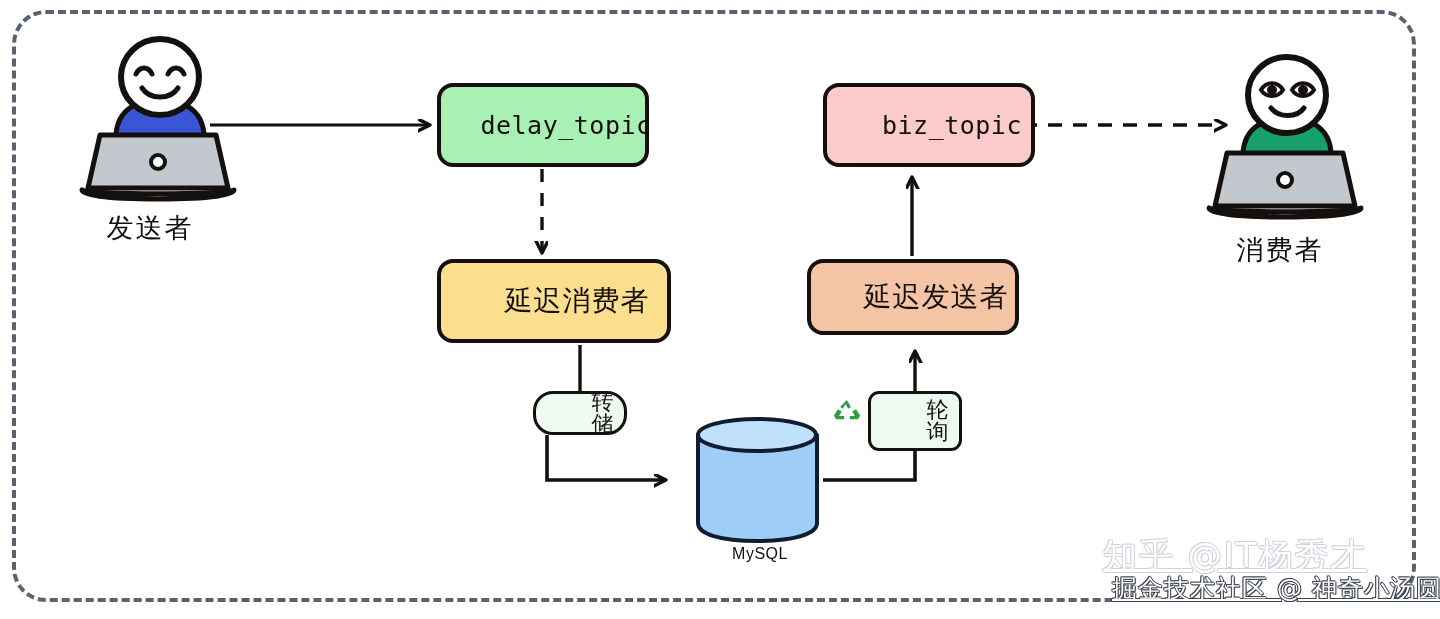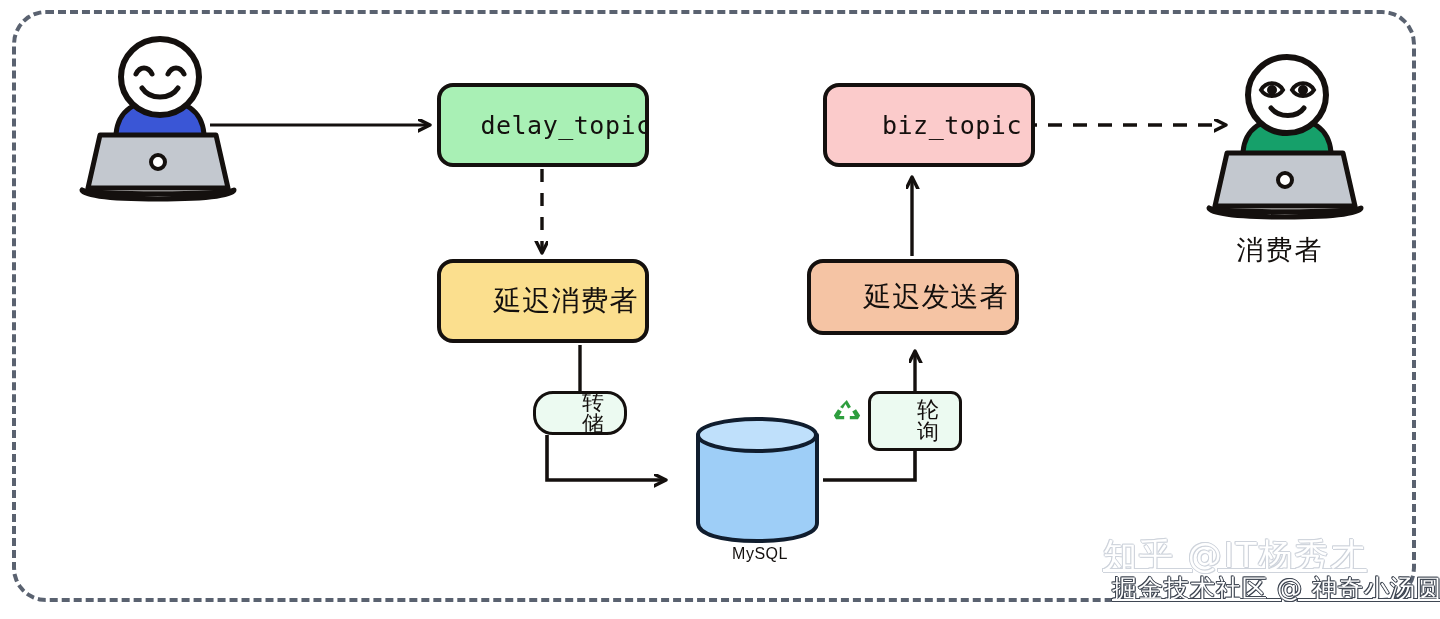--- a/index.html
+++ b/index.html
@@ -38,21 +38,21 @@
   }
   
   .node {
     position: absolute;
     box-sizing: border-box;
     border: 4px solid #14100e;
     border-radius: 16px;
     display: flex;
     align-items: center;
     justify-content: center;
-    text-align: left;
+    text-align: center;
     padding-left: 46px;
   }
   .node .nlabel {
     color: #14100e;
     line-height: 1;
   }
   .mono-hand {
     font-family: "DejaVu Sans Mono", monospace;
     font-size: 25px;
     letter-spacing: 0.5px;
@@ -72,21 +72,21 @@
   #node-delay-topic {
     left: 437px; top: 83px; width: 212px; height: 84px;
     background: #a9f0b5;
   }
   #node-biz-topic {
     left: 807px; top: 83px; width: 212px; height: 84px;
     background: #fbcbcb;
     margin-left: 16px;
   }
   #node-delay-consumer {
-    left: 437px; top: 259px; width: 212px; height: 84px;
+    left: 437px; top: 259px; width: 234px; height: 84px;
     background: #fbdf8e;
   }
   #node-delay-sender {
     left: 807px; top: 259px; width: 212px; height: 76px;
     background: #f5c4a4;
   }
   #node-dump {
     left: 533px; top: 391px; width: 94px; height: 44px;
     background: #ecfaf1;
     border-width: 3px;
@@ -213,20 +213,21 @@
     <path d="M58,44 C62,36 70,36 74,44" fill="none" stroke="#14100e" stroke-width="5" stroke-linecap="round"></path>
     <path d="M90,44 C94,36 102,36 106,44" fill="none" stroke="#14100e" stroke-width="5" stroke-linecap="round"></path>
 
     <path d="M64,58 C72,70 92,70 100,58" fill="none" stroke="#14100e" stroke-width="5" stroke-linecap="round"></path>
 
     <path d="M22,105 L138,105 L150,158 L10,158 Z" fill="#c3c8cf" stroke="#14100e" stroke-width="5" stroke-linejoin="round"></path>
     <circle cx="80" cy="132" r="7" fill="#ffffff" stroke="#14100e" stroke-width="4"></circle>
 
     <path d="M4,160 C4,172 156,172 156,160 C150,165 10,165 4,160 Z" fill="#ffffff" stroke="#14100e" stroke-width="5" stroke-linejoin="round"></path>
   </svg>
+  <div class="caption" id="caption-sender">发送者</div>
 
   <svg class="figure" id="figure-consumer" viewBox="0 0 160 180" xmlns="http://www.w3.org/2000/svg">
     <path d="M56,26 C66,16 76,12 84,14 M95,14 C103,13 108,18 107,26 M60,18 C72,24 86,29 104,27" fill="none" stroke="#14100e" stroke-width="5" stroke-linecap="round"></path>
     <path d="M38,104 C40,80 58,70 82,70 C106,70 124,80 126,104 L126,122 L38,122 Z" fill="#16a06a" stroke="#14100e" stroke-width="5" stroke-linejoin="round"></path>
     <ellipse cx="82" cy="47" rx="39" ry="38" fill="#ffffff" stroke="#14100e" stroke-width="6"></ellipse>
 
     <path d="M56,42 C61,33 73,33 78,42 C73,50 61,50 56,42 Z" fill="#ffffff" stroke="#14100e" stroke-width="4"></path>
     <circle cx="67" cy="42" r="5" fill="#14100e"></circle>
     <path d="M87,42 C92,33 104,33 109,42 C104,50 92,50 87,42 Z" fill="#ffffff" stroke="#14100e" stroke-width="4"></path>
     <circle cx="98" cy="42" r="5" fill="#14100e"></circle>

